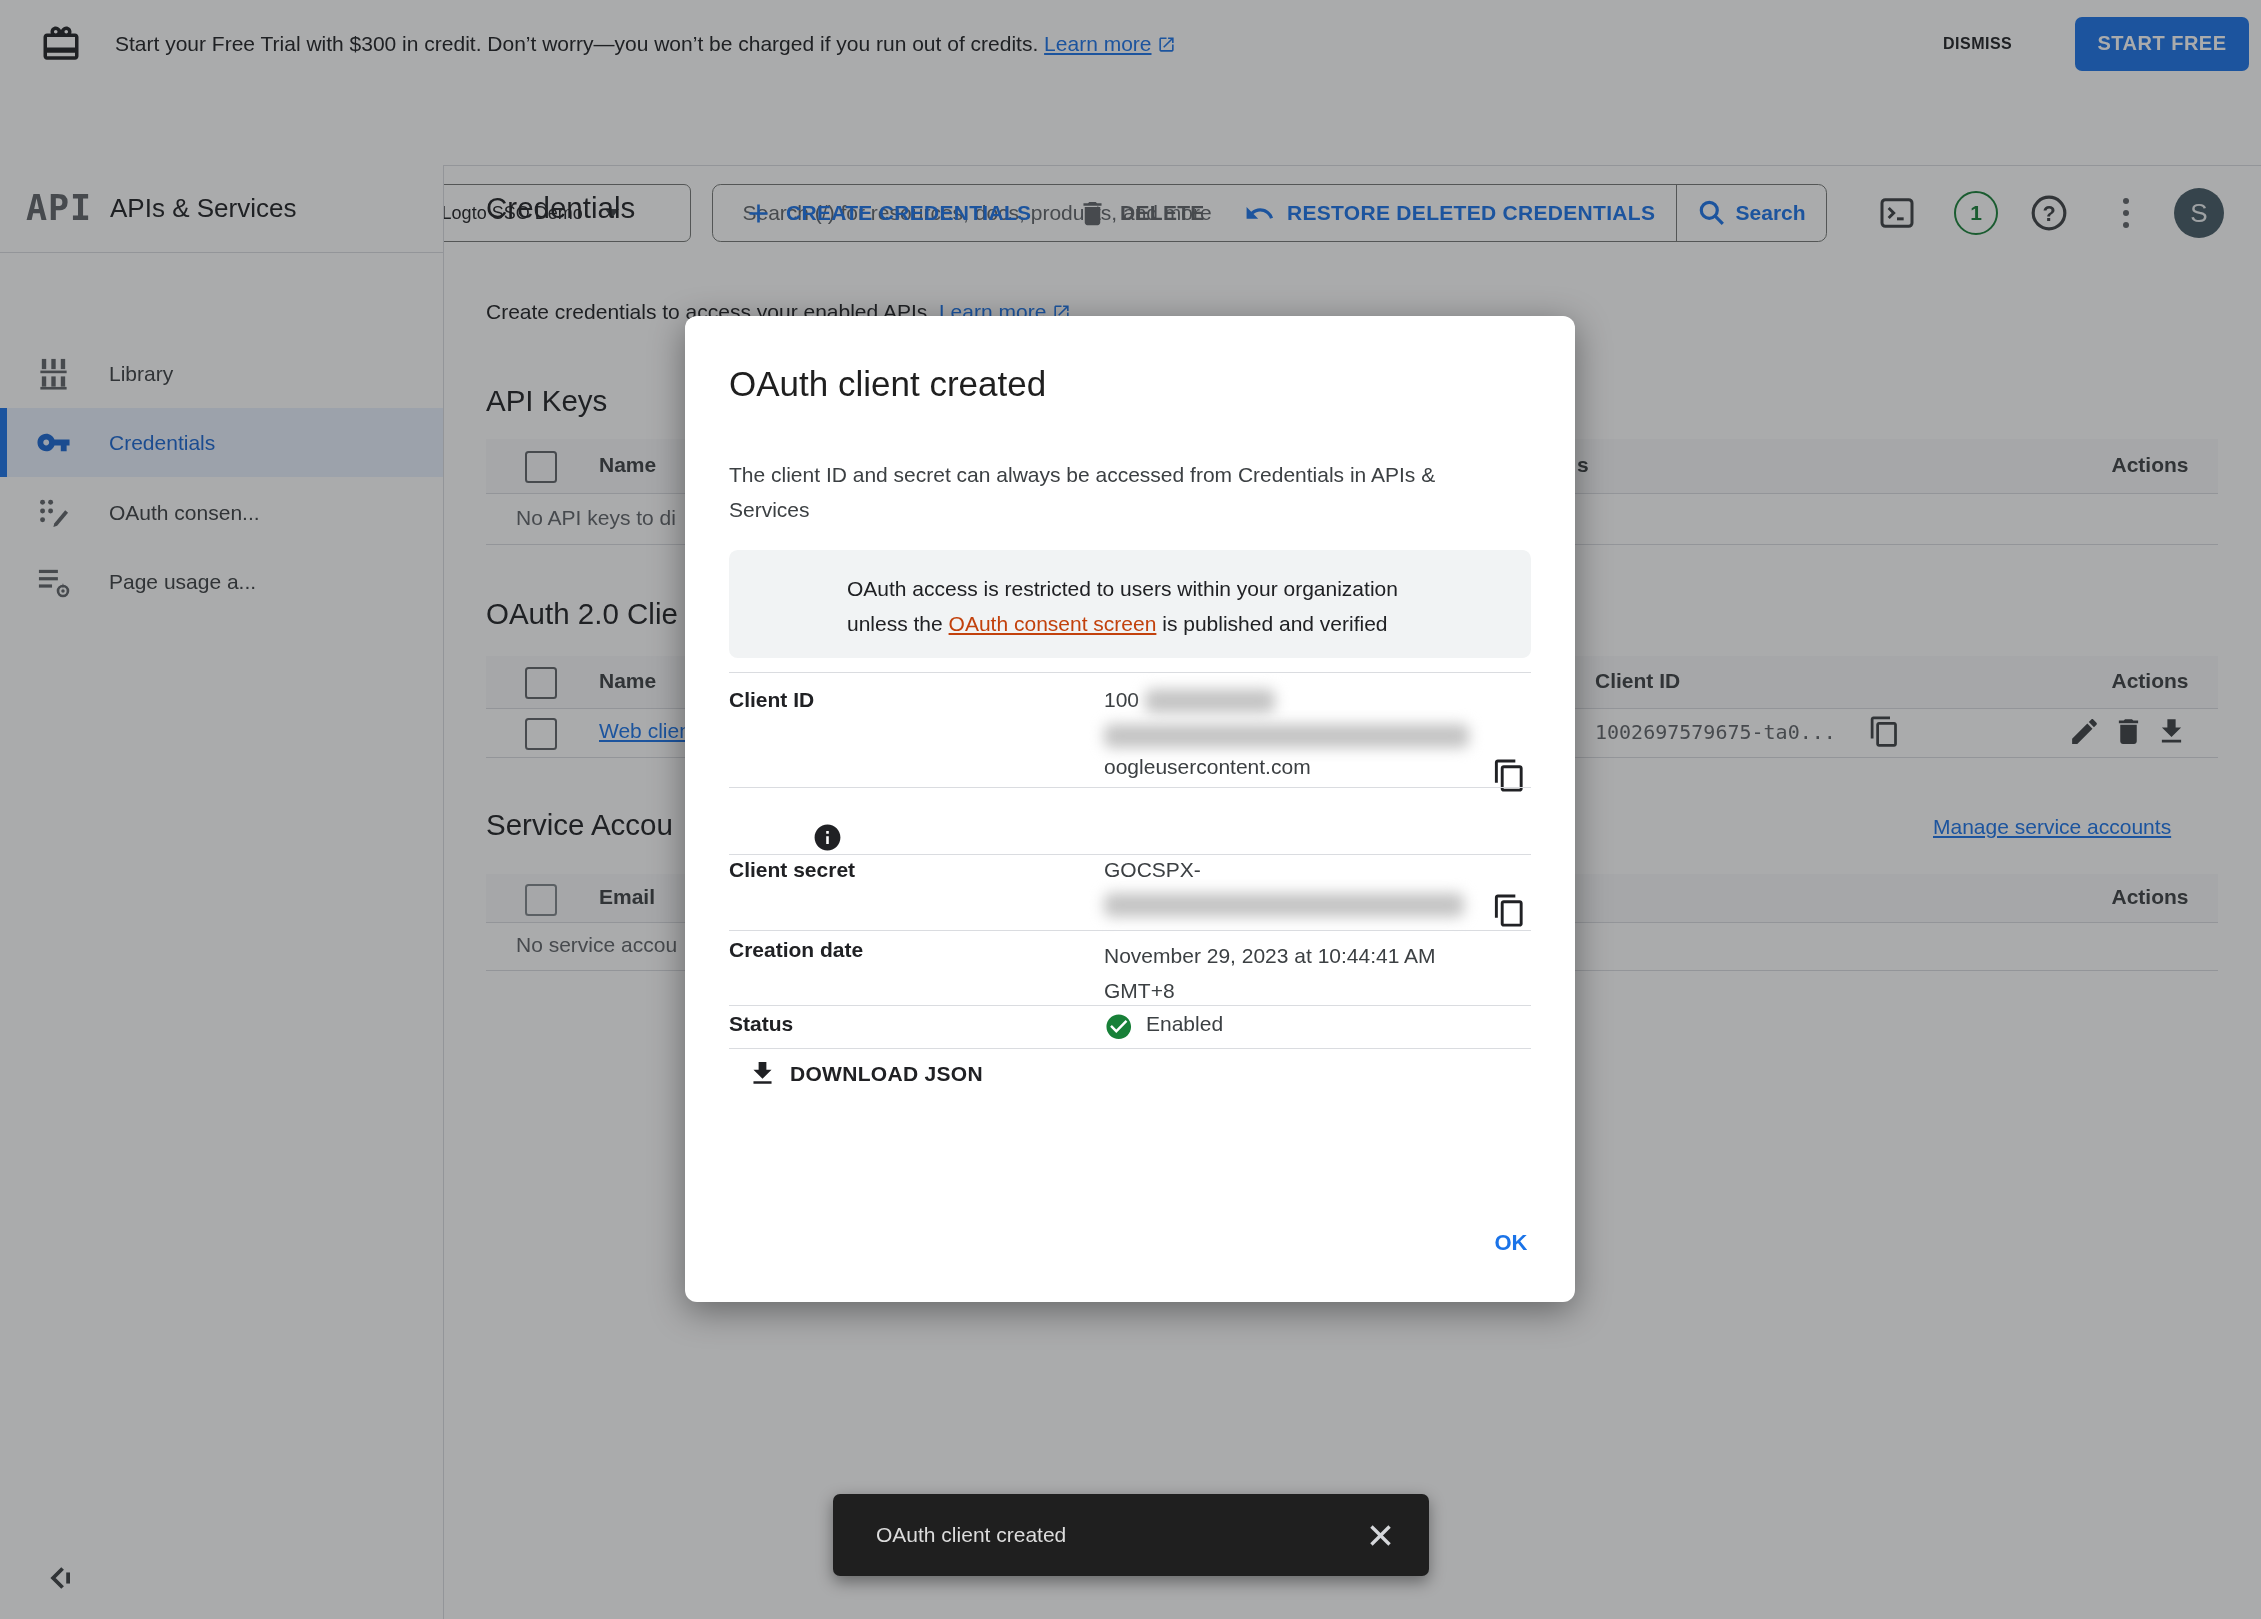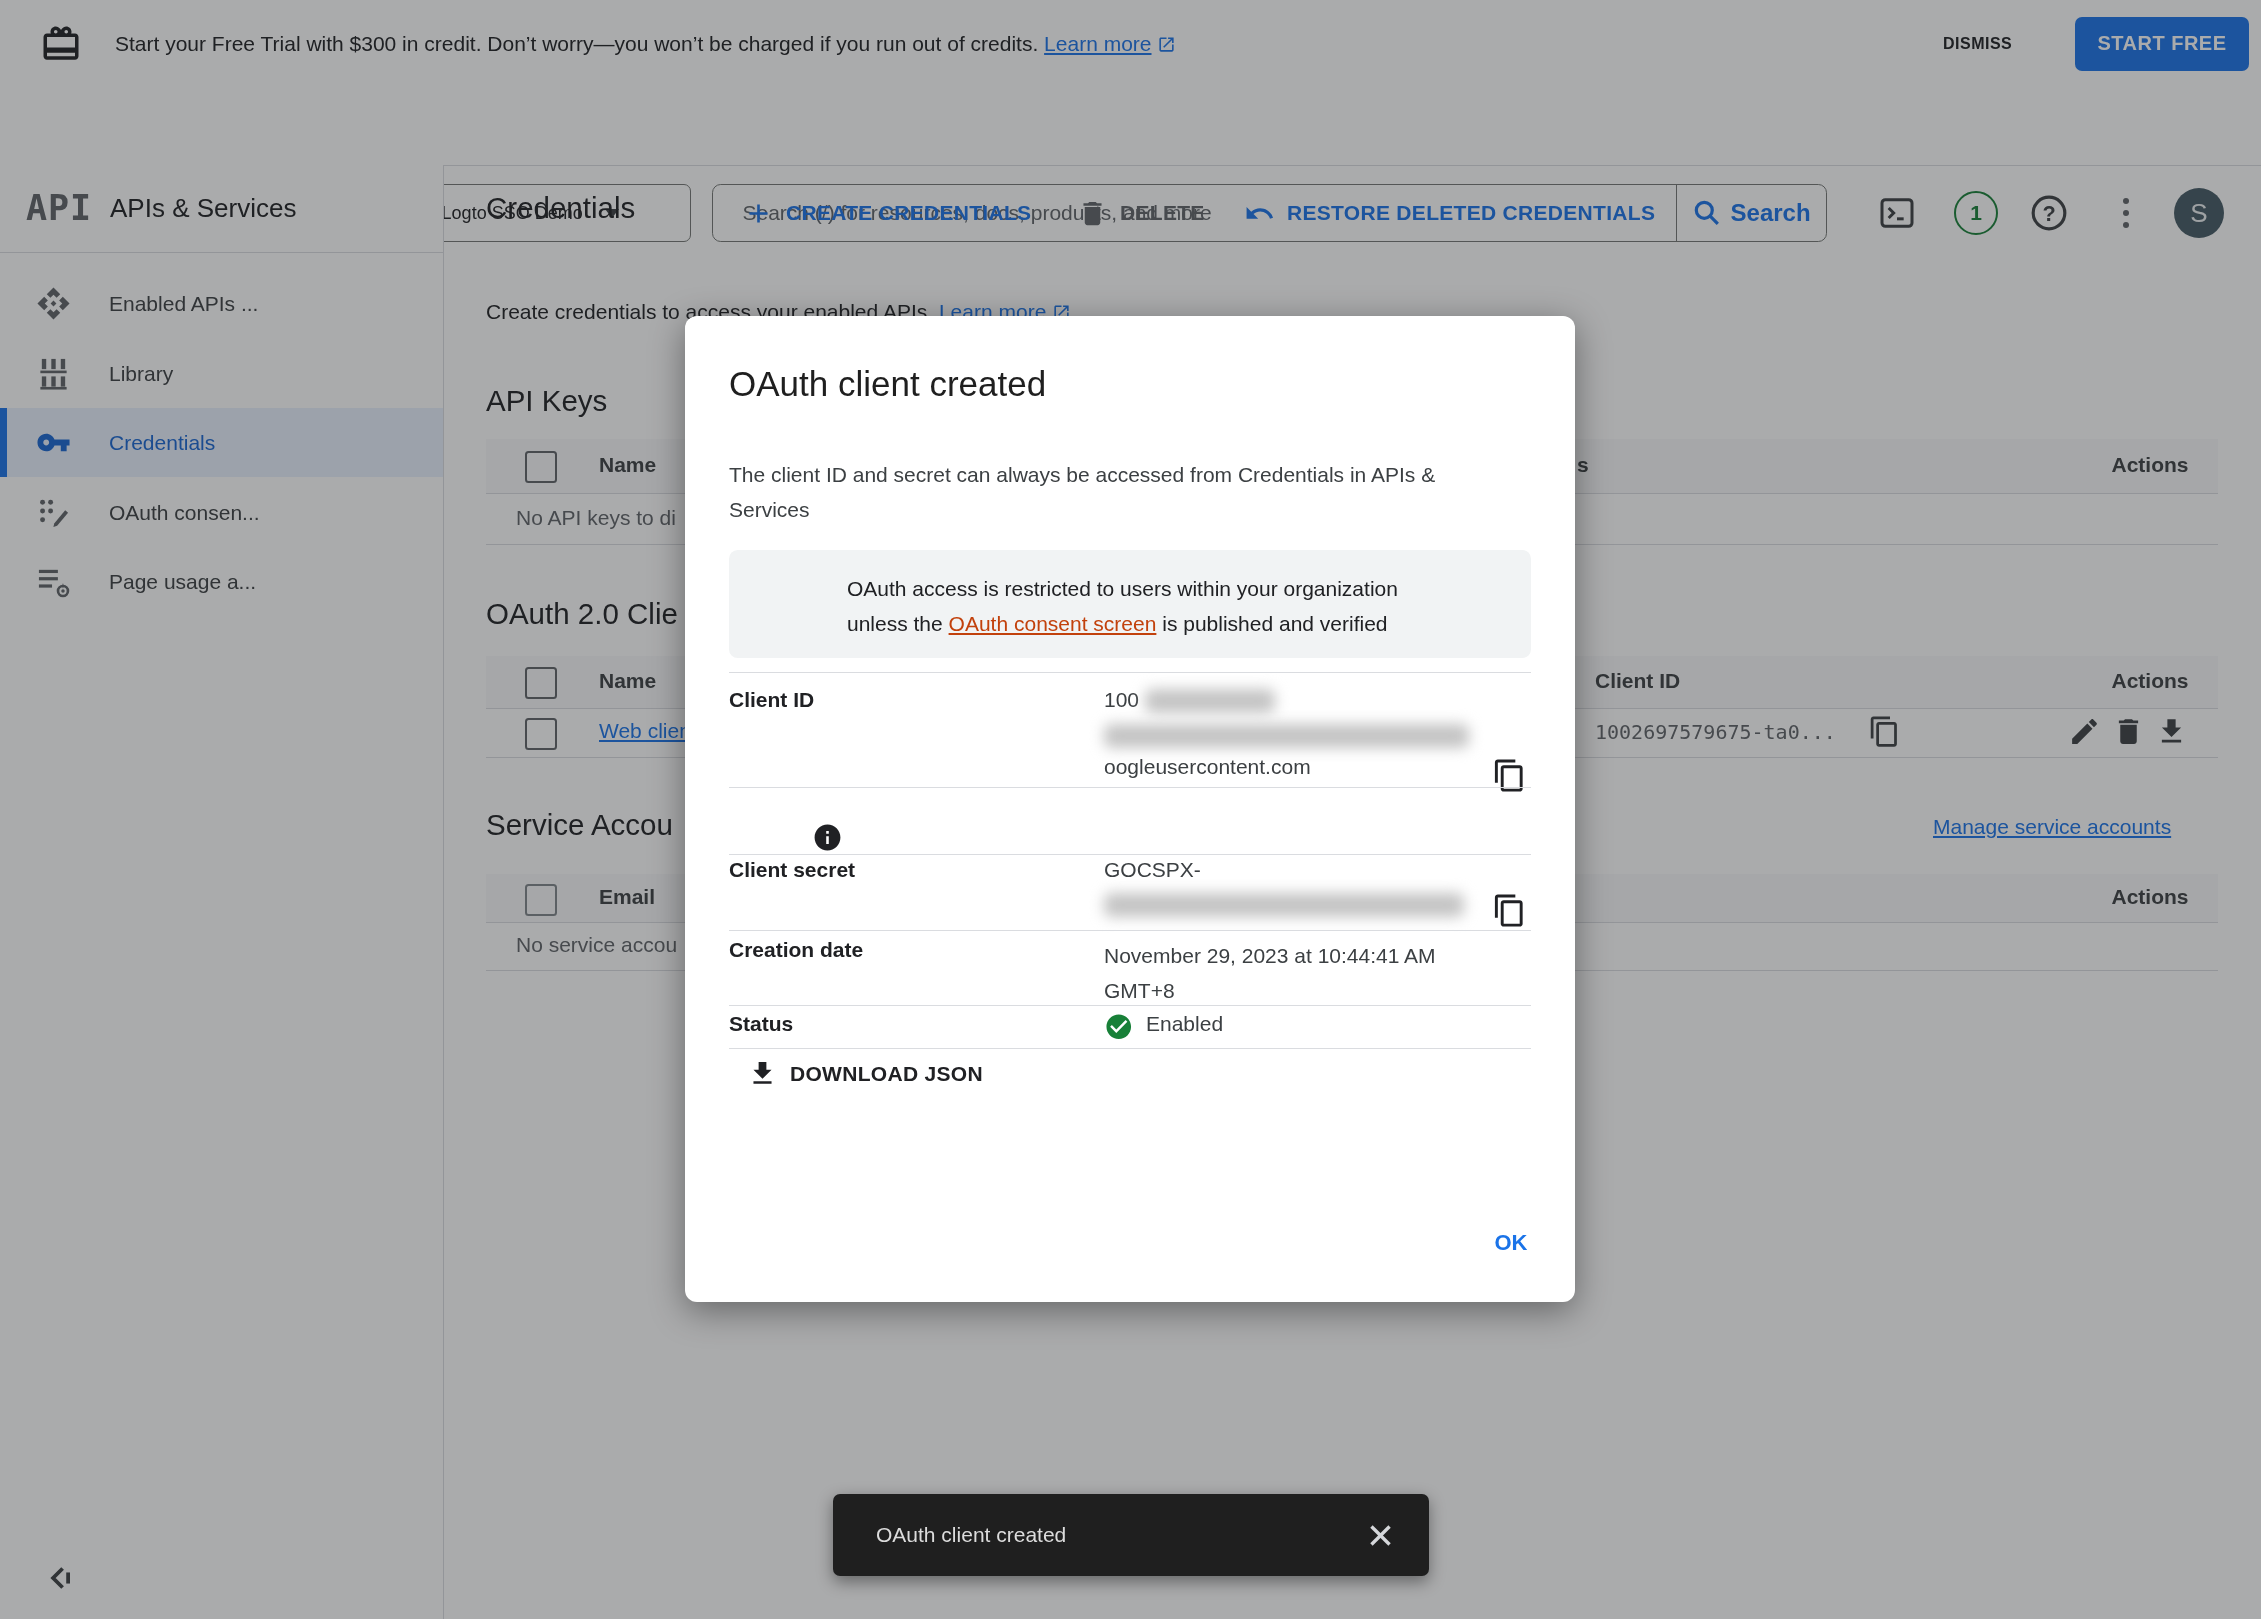--- a/index.html
+++ b/index.html
@@ -28,21 +28,21 @@
   .glogo .cloud{color:#5f6368;margin-left:8.7px;font-weight:400;}
   .pill{left:375px;top:97px;width:314px;height:56px;border:1.7px solid #747775;border-radius:7px;
         display:flex;align-items:center;cursor:pointer;background:#fff;}
   .pill-txt{font-size:18px;color:#202124;margin-left:15.6px;}
   .caret{width:0;height:0;border-left:7.8px solid transparent;border-right:7.8px solid transparent;
          border-top:9.6px solid #3c4043;margin-left:22.6px;}
   .searchbar{left:712px;top:97px;width:1113px;height:56px;border:1.7px solid #747775;border-radius:8.7px;
              display:flex;align-items:center;background:#fff;}
   .search-ph{font-size:21px;color:#5f6368;margin-left:29.5px;flex:1;}
   .search-btn{width:149px;height:56px;border-left:1.7px solid #747775;display:flex;align-items:center;
-              justify-content:center;gap:8.7px;color:#1a73e8;font-size:24px;font-weight:700;cursor:pointer;margin-left:24px;}
+              justify-content:center;gap:8.7px;color:#1a73e8;font-size:21px;font-weight:700;cursor:pointer;margin-left:24px;}
   .hd-ico{top:106px;width:40px;height:40px;color:#3c4043;cursor:pointer;}
   .badge1{left:1954px;top:104px;width:40px;height:40px;border:2.6px solid #188038;border-radius:50%;
           display:flex;align-items:center;justify-content:center;font-size:21px;font-weight:700;color:#188038;cursor:pointer;}
   .kebab{left:2119px;top:106px;width:14px;height:40px;display:flex;flex-direction:column;
          align-items:center;justify-content:center;gap:6px;cursor:pointer;}
   .kebab div{width:6px;height:6px;border-radius:50%;background:#5f6368;}
   .avatar{left:2174px;top:101px;width:50px;height:50px;border-radius:50%;background:#455a64;color:#eceff1;
           font-size:26px;display:flex;align-items:center;justify-content:center;cursor:pointer;}
 
   
@@ -171,28 +171,20 @@
         <div></div>
       </div>
     <div class="abs avatar">S</div>
   </div>
 
   <div class="abs sidebar"></div>
   <div class="abs sb-head"></div>
   <div class="abs sb-logo">API</div>
   <div class="abs sb-title">APIs &amp; Services</div>
 
-  <div class="abs sb-item" style="top:269px;">
-    <span class="ico">
-        <svg viewBox="0 0 24 24" width="35" height="35" fill="#5f6368">
-          <path d="M14 12l-2 2-2-2 2-2 2 2zm-2-6l2.12 2.12 2.5-2.5L12 1 7.38 5.62l2.5 2.5L12 6zm-6 6l2.12-2.12-2.5-2.5L1 12l4.62 4.62 2.5-2.5L6 12zm12 0l-2.12 2.12 2.5 2.5L23 12l-4.62-4.62-2.5 2.5L18 12zm-6 6l-2.12-2.12-2.5 2.5L12 23l4.62-4.62-2.5-2.5L12 18z"></path>
-        </svg>
-      </span>
-    <span class="lbl">Enabled APIs ...</span>
-  </div>
   <div class="abs sb-item" style="top:339px;">
     <span class="ico">
         <svg viewBox="0 0 24 24" width="35" height="35" fill="#5f6368">
           <rect x="4" y="2" width="3" height="7"></rect>
           <rect x="10.5" y="2" width="3" height="7"></rect>
           <rect x="17" y="2" width="3" height="7"></rect>
           <rect x="3" y="10" width="18" height="1.8"></rect>
           <rect x="4" y="14" width="3" height="7"></rect>
           <rect x="10.5" y="14" width="3" height="7"></rect>
           <rect x="17" y="14" width="3" height="7"></rect>

